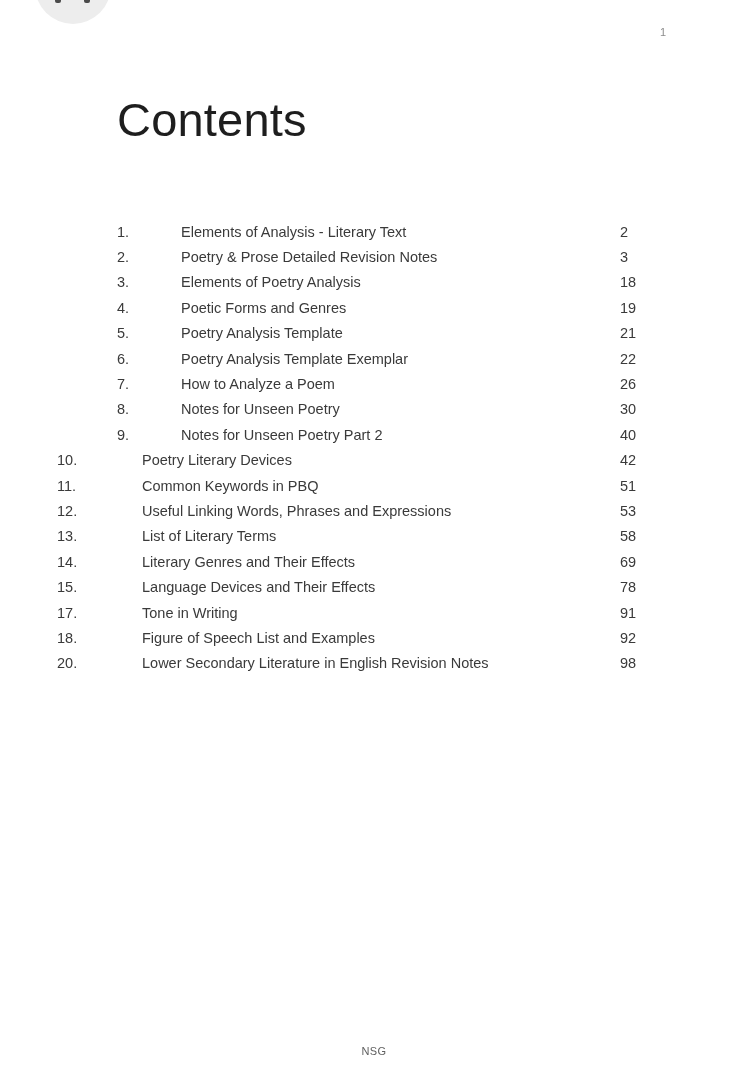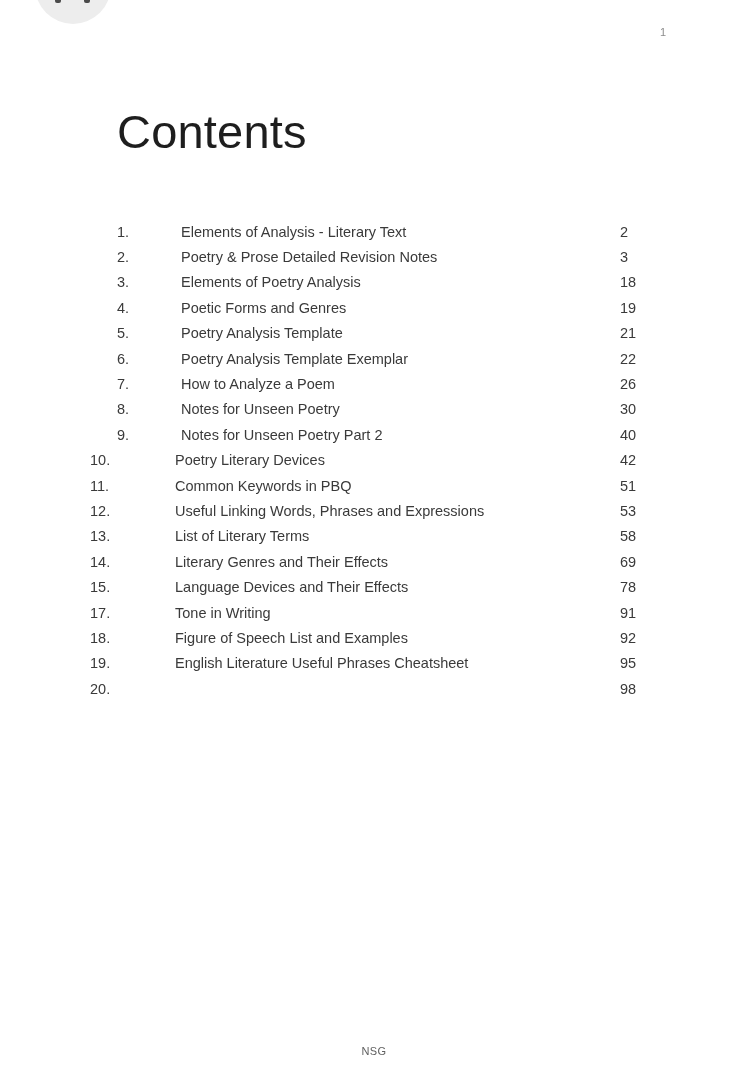--- a/index.html
+++ b/index.html
@@ -37,21 +37,21 @@
     position: absolute;
     left: 660px;
     top: 26px;
     font-size: 11px;
     color: #8c8c8c;
   }
 
   .doc-title {
     position: absolute;
     left: 117px;
-    top: 106px;
+    top: 94px;
     font-size: 47px;
     line-height: 52px;
     font-weight: 400;
     color: #1e1e1e;
     letter-spacing: 0.2px;
   }
 
   .toc {
     position: absolute;
     left: 0;
@@ -64,21 +64,21 @@
     display: flex;
     align-items: center;
     font-size: 14.5px;
     color: #3a3a3a;
   }
   .row .num {
     display: inline-block;
     flex: 0 0 auto;
   }
   .row--d1 .num { margin-left: 117px; width: 23px; }
-  .row--d2 .num { margin-left: 90px; width: 44px; }
+  .row--d2 .num { margin-left: 57px; width: 44px; }
   .row .label { flex: 0 0 auto; white-space: nowrap; margin-left: 41px; }
   .row .pg {
     position: absolute;
     left: 620px;
     top: 0;
     height: 25.4px;
     display: flex;
     align-items: center;
   }
 
@@ -184,23 +184,19 @@
       <span class="num">17.</span>
       <span class="label">Tone in Writing</span>
       <span class="pg">91</span>
     </div>
   <div class="row row--d2">
       <span class="num">18.</span>
       <span class="label">Figure of Speech List and Examples</span>
       <span class="pg">92</span>
     </div>
   <div class="row row--d2">
-      <span class="num">19.</span>
-      <span class="label">English Literature Useful Phrases Cheatsheet</span>
-      <span class="pg">95</span>
-    </div>
-  <div class="row row--d2">
       <span class="num">20.</span>
+      <span class="label">Lower Secondary Literature in English Revision Notes</span>
       <span class="pg">98</span>
     </div>
 </div>
 
 <div class="footer">NSG</div>
 
 </body></html>

